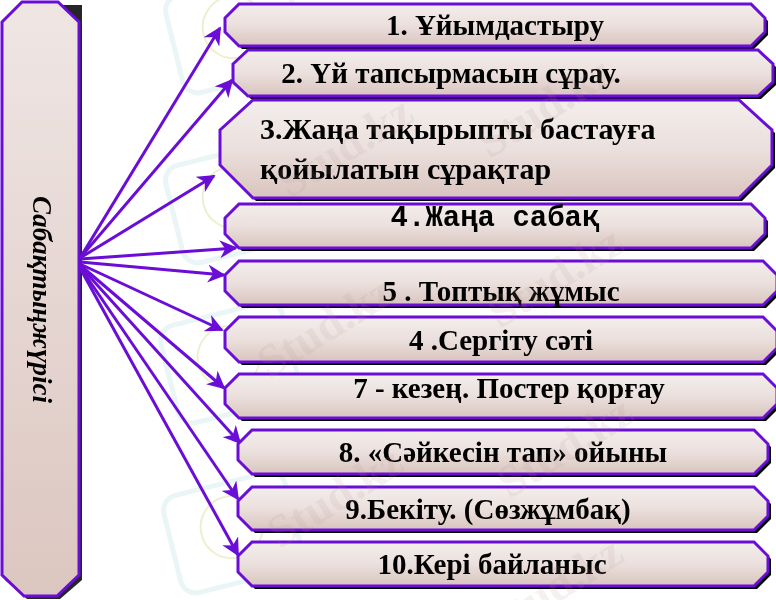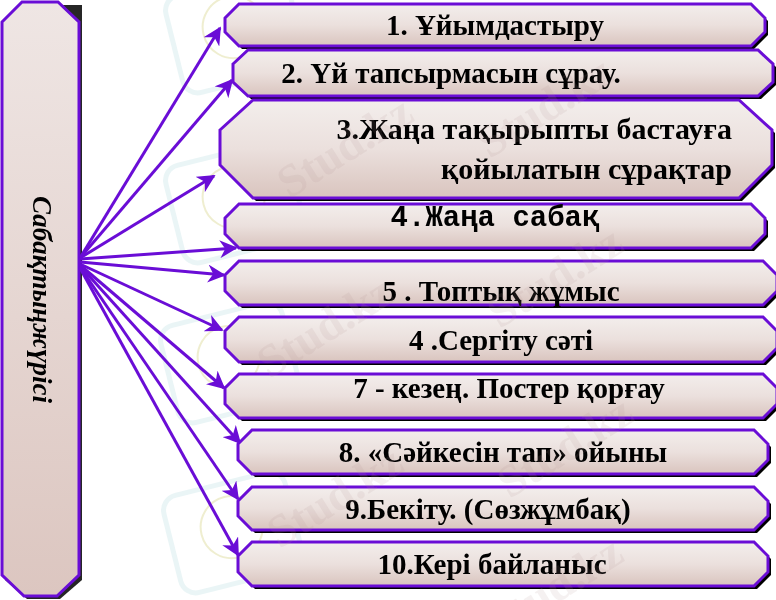--- a/index.html
+++ b/index.html
@@ -7,21 +7,21 @@
            font-family: "Liberation Serif", serif; }
     .wm { position: absolute; color: rgba(180,150,150,0.13); font-family: "Liberation Serif", serif;
           font-weight: bold; font-size: 46px; transform: rotate(-32deg); white-space: nowrap;
           pointer-events: none; z-index: 3; }
     .logo { position: absolute; width: 120px; height: 95px; border: 5px solid rgba(170,215,220,0.25);
             border-radius: 18px; transform: rotate(-14deg); z-index: 0; }
     .logo::after { content: ""; position: absolute; left: 28px; top: 10px; width: 60px; height: 60px;
             border-radius: 50%; border: 2px solid rgba(210,205,120,0.35); }
     svg.shapes { position: absolute; left: 0; top: 0; z-index: 1; }
     .label { position: absolute; display: flex; align-items: center; justify-content: center;
-             text-align: right; color: #000; font-weight: bold; font-size: 29px; line-height: 36px;
+             text-align: left; color: #000; font-weight: bold; font-size: 29px; line-height: 36px;
              z-index: 2; }
     .side-label { position: absolute; left: 2px; top: 2px; width: 78px; height: 594px; z-index: 2;
                   display: flex; align-items: center; justify-content: center; }
     .side-label span { display: block; transform: rotate(90deg); white-space: nowrap;
                        font-family: "Liberation Serif", serif; font-style: italic; font-weight: bold;
                        font-size: 27px; color: #000; }
   </style>
 </head>
 <body>
 

